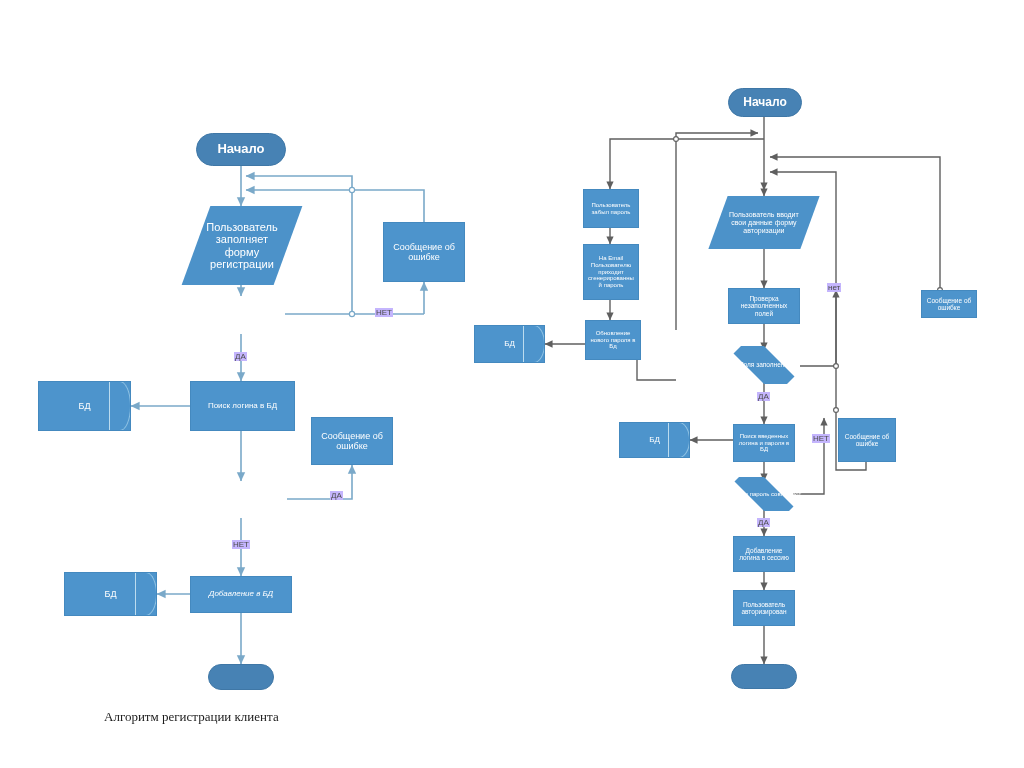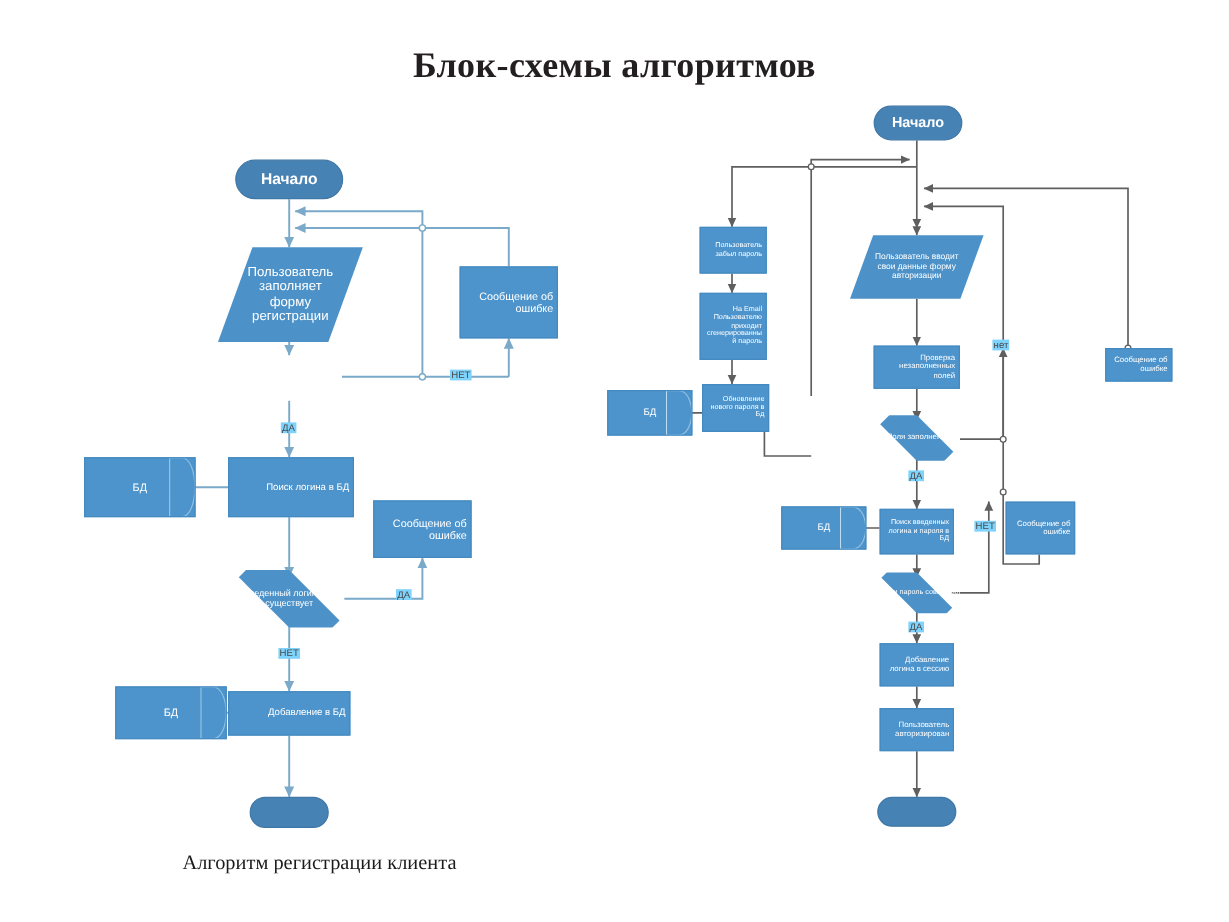--- a/index.html
+++ b/index.html
@@ -22,24 +22,23 @@
     text-align: center;
     font-family: "Liberation Serif", serif;
     font-weight: bold;
     font-size: 30px;
     color: #231f20;
     letter-spacing: 0.3px;
   }
   .caption {
     position: absolute;
     font-family: "Liberation Serif", serif;
-    font-size: 17px;
+    font-size: 13px;
     color: #1b1b1b;
     white-space: nowrap;
-    margin-left: 48px;
   }
   #caption-left  { left: 104px; top: 709px; }
   #caption-right { left: 608px; top: 709px; }
 
   
   #wires {
     position: absolute; left: 0; top: 0;
     width: 1024px; height: 768px;
     pointer-events: none;
   }
@@ -69,21 +68,20 @@
     background: #4782b4;
     border: 1px solid #3f77a6;
     border-radius: 999px;
     font-weight: bold;
   }
 
   
   .process {
     background: #4d94cc;
     border: 1px solid #4489bf;
-    text-align: right;
   }
 
   
   .io {
     background: #4c92c9;
     border: none;
     transform: skewX(-20deg);
   }
   .io .txt { transform: skewX(20deg); }
 
@@ -98,51 +96,49 @@
     background: #4c92c9;
     transform: rotate(45deg) scale(0.707);
   }
   .decision .txt { position: relative; z-index: 2; }
 
   
   .db {
     background: #4d94cc;
     border: 1px solid #4489bf;
     border-radius: 0;
-    margin-left: 32px;
   }
   .db .cap {
     position: absolute;
     top: -1px; right: -1px;
     width: 22px; height: calc(100% + 2px);
     box-sizing: border-box;
     border: 1px solid #8fc2e3;
     border-left: 1px solid #bcdcef;
     border-radius: 0 50% 50% 0 / 0 50% 50% 0;
     background: #4d94cc;
   }
   .db .txt { position: relative; z-index: 2; }
 
   
   .elabel {
     position: absolute;
     font-size: 8px;
     color: #4b4b4b;
-    background: #7dd3fc;
+    background: #c4b5fd;
     padding: 0 1px;
     white-space: nowrap;
     font-family: "Liberation Sans", sans-serif;
   }
 </style>
 </head>
 <body>
 
 <div id="canvas">
 
-  <div id="title">Блок-схемы алгоритмов</div>
 
   <svg id="wires" viewBox="0 0 1024 768" xmlns="http://www.w3.org/2000/svg">
     <defs>
       <marker id="ah" markerWidth="7" markerHeight="7" refX="5.4" refY="3" orient="auto">
         <path d="M0,0.4 L5.6,3 L0,5.6 z" fill="#7aa9c9"></path>
       </marker>
       <marker id="ahd" markerWidth="7" markerHeight="7" refX="5.4" refY="3" orient="auto">
         <path d="M0,0.4 L5.6,3 L0,5.6 z" fill="#5f5f5f"></path>
       </marker>
     </defs>
@@ -245,30 +241,26 @@
 
   <div class="node process" style="left:190px;top:381px;width:105px;height:50px;font-size:8px;">
     <span class="txt">Поиск логина в БД</span>
   </div>
 
   <div class="node db" style="left:38px;top:381px;width:93px;height:50px;font-size:9px;">
     <span class="cap"></span>
     <span class="txt">БД</span>
   </div>
 
-  <div class="node decision" style="left:181px;top:475px;width:120px;height:48px;font-size:7.5px;">
-    <span class="dia"></span>
-    <span class="txt">Введенный логин уже существует</span>
-  </div>
 
   <div class="node process" style="left:311px;top:417px;width:82px;height:48px;font-size:9px;">
     <span class="txt">Сообщение об ошибке</span>
   </div>
 
-  <div class="node process" style="left:190px;top:576px;width:102px;height:37px;font-size:8px;">
+  <div class="node process" style="left:190px;top:576px;width:102px;height:37px;font-size:8px;font-style:italic;">
     <span class="txt">Добавление в БД</span>
   </div>
 
   <div class="node db" style="left:64px;top:572px;width:93px;height:44px;font-size:9px;">
     <span class="cap"></span>
     <span class="txt">БД</span>
   </div>
 
   <div class="node terminator" style="left:208px;top:664px;width:66px;height:26px;font-size:11px;">
     <span class="txt"></span>

